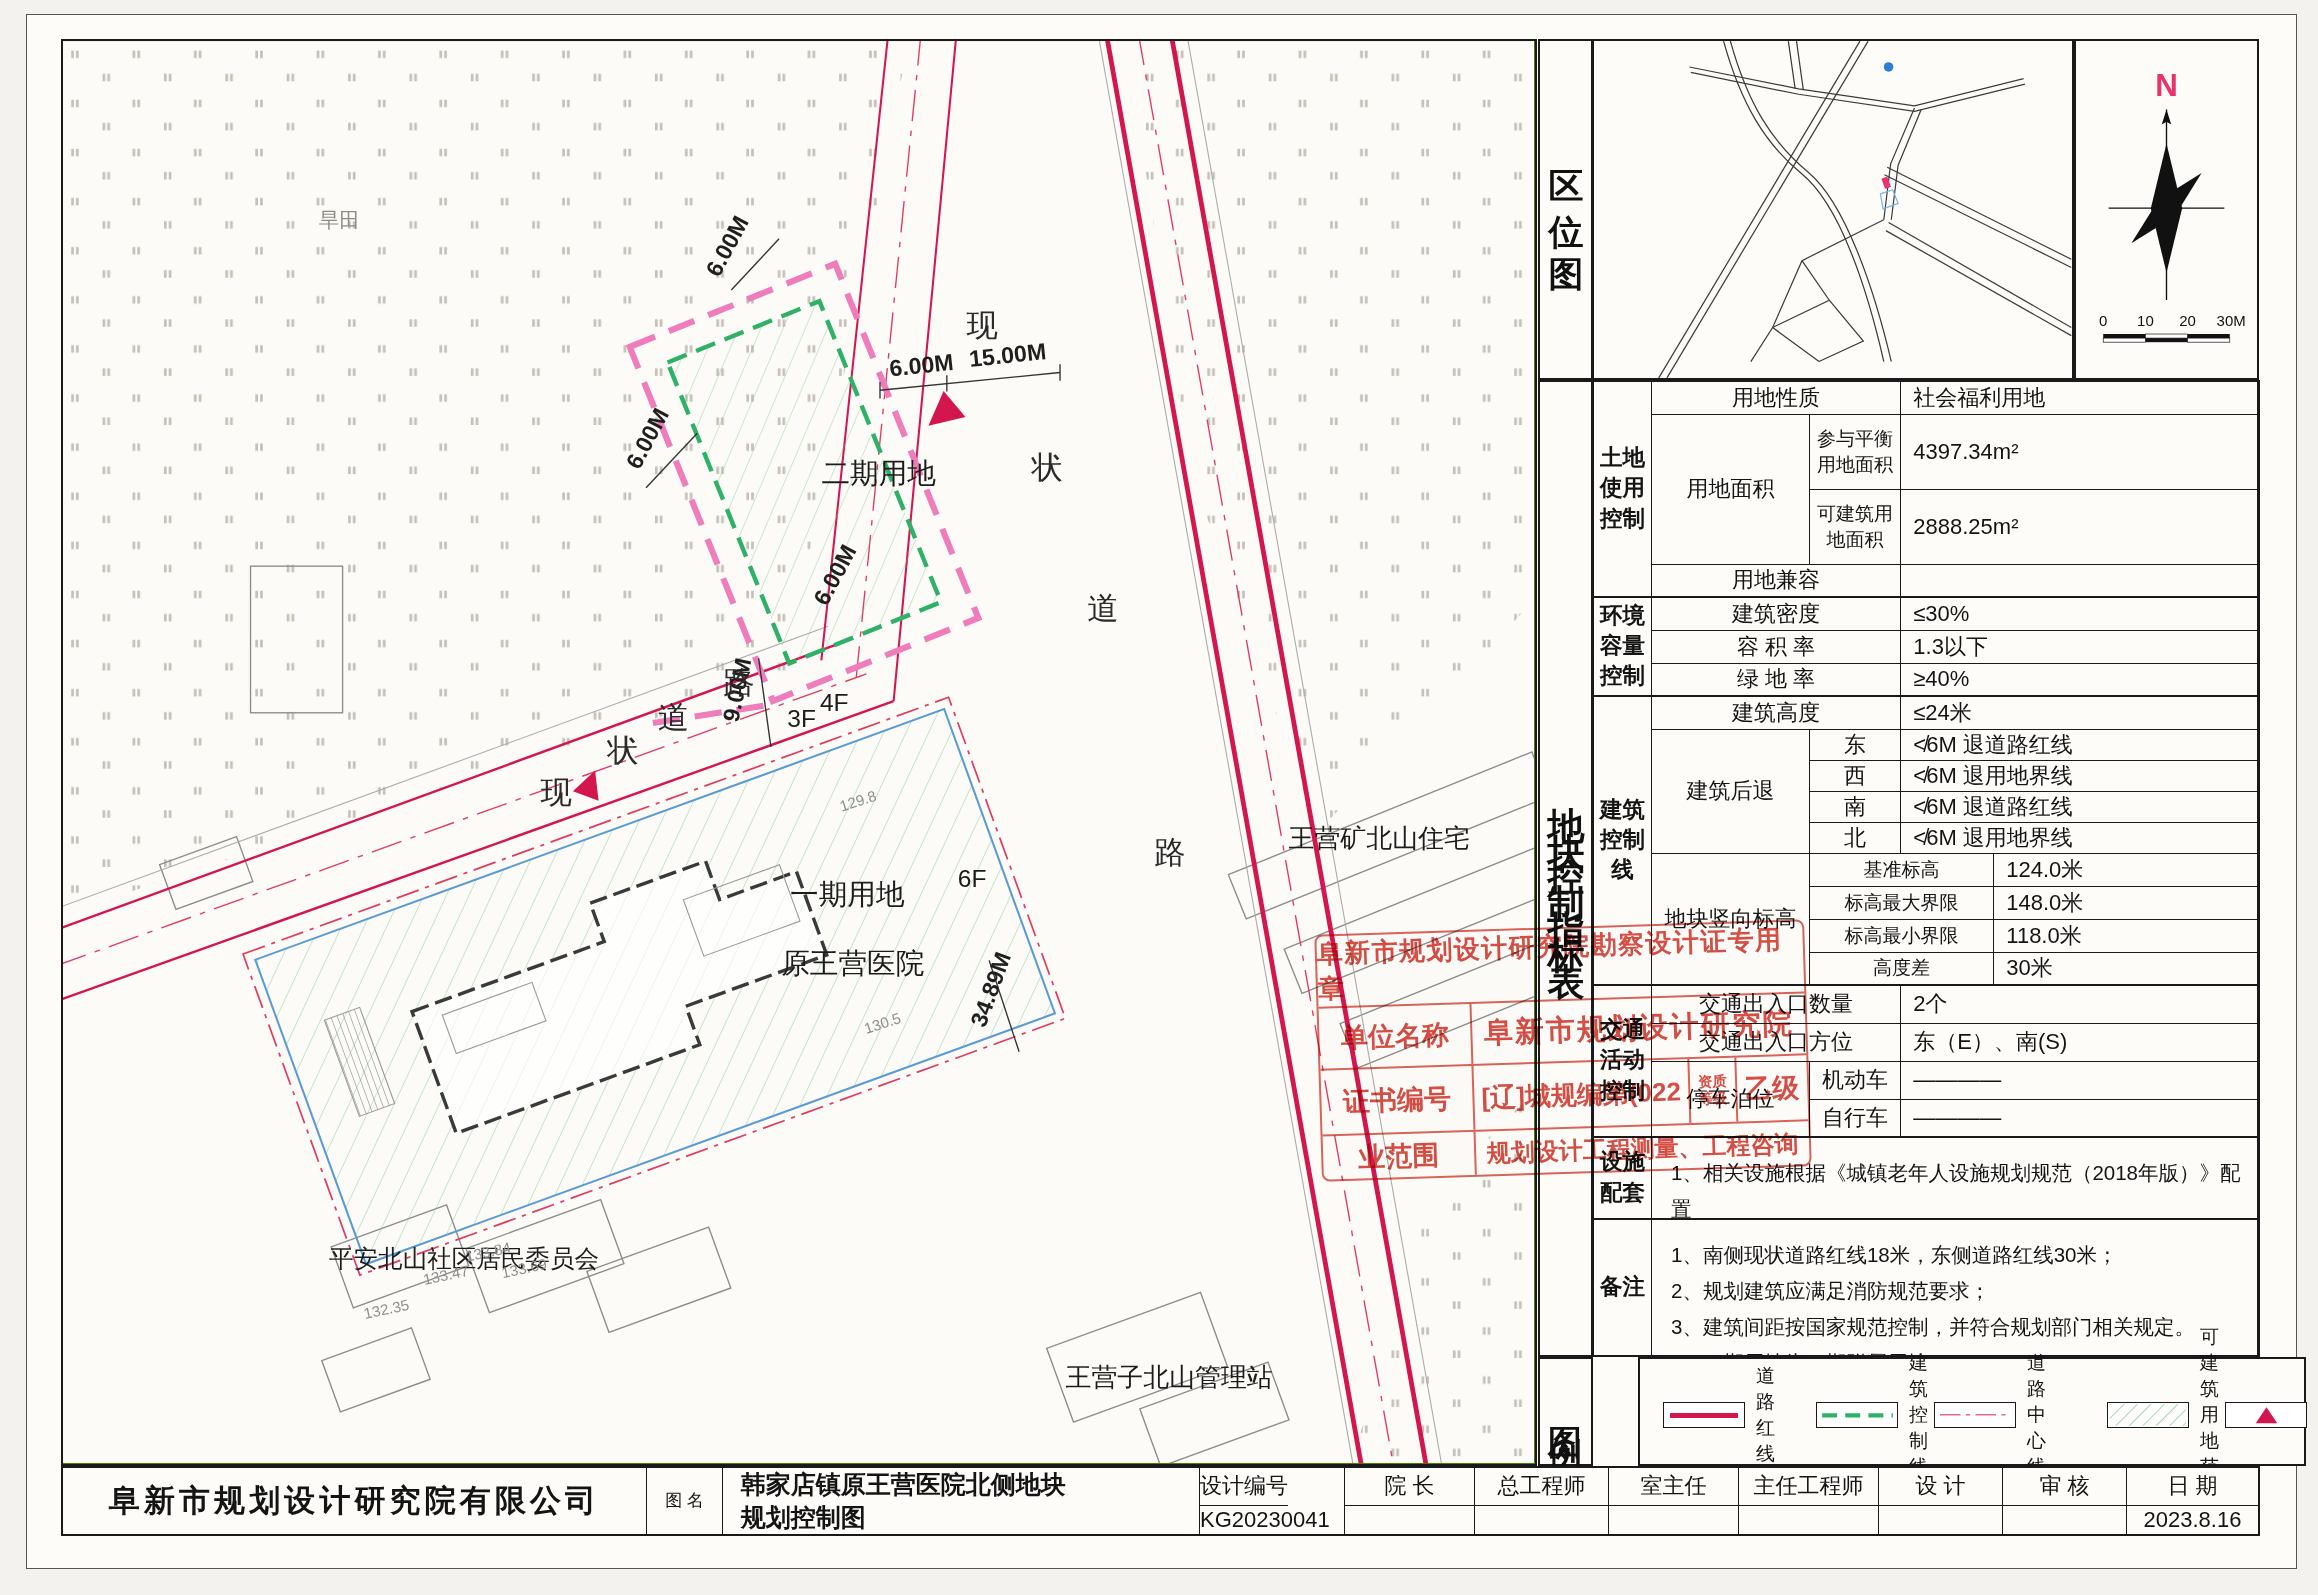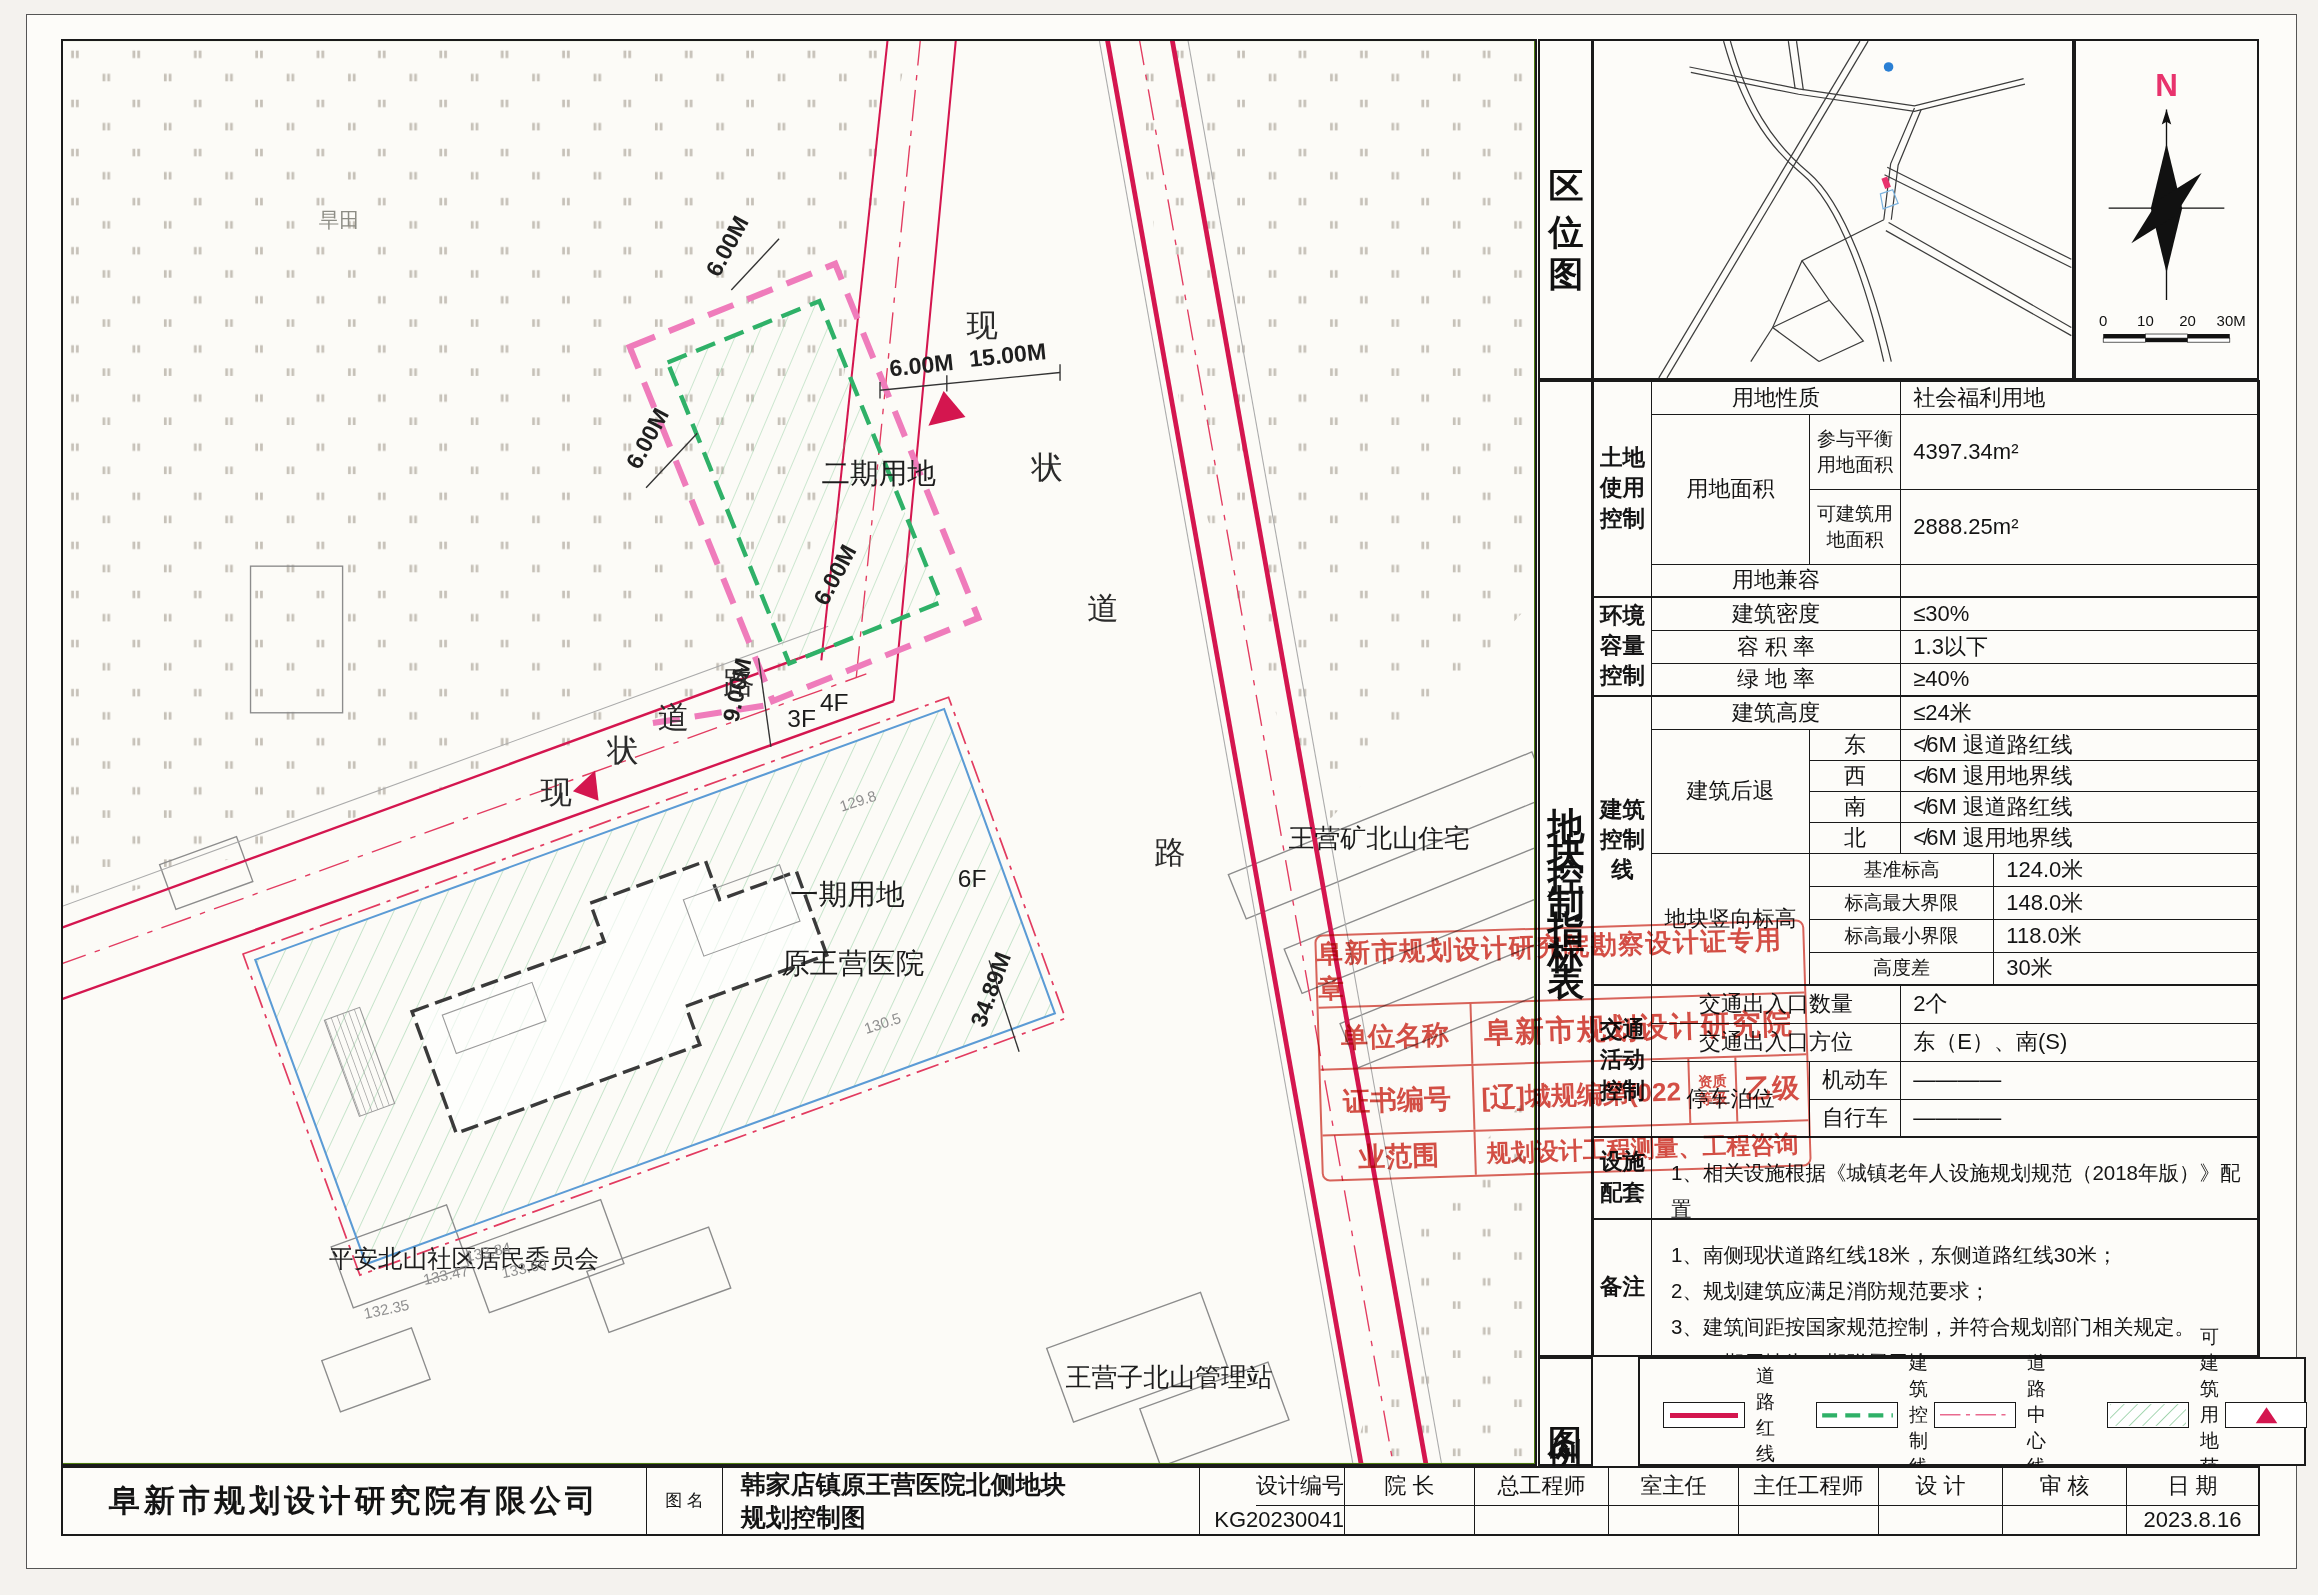--- a/index.html
+++ b/index.html
@@ -378,21 +378,21 @@
     </div>
   </div>
 
   <div id="bbar" class="abs" style="left:34px;top:1451px;width:2199px;height:70px;">
     <div class="bcell" style="width:584px;font-size:31px;font-weight:700;letter-spacing:4.1px;">阜新市规划设计研究院有限公司</div>
     <div class="bcell" style="width:76px;font-size:17px;">图 名</div>
     <div class="bcell" style="width:477px;flex-direction:column;align-items:flex-start;justify-content:center;padding-left:17.7px;font-weight:700;text-align:right;">
       <div style="font-size:25px;">韩家店镇原王营医院北侧地块</div>
       <div style="font-size:25px;">规划控制图</div>
     </div>
-    <div class="bcell bcol" style="width:145px;align-items:flex-end;">
+    <div class="bcell bcol" style="width:145px;align-items:flex-start;">
       <div class="bh">设计编号</div>
       <div class="bv">KG20230041</div>
     </div>
     <div class="bcell bcol" style="width:130px;align-items:stretch;">
       <div class="bh">院 长</div>
       <div class="bv"></div>
     </div>
     <div class="bcell bcol" style="width:134px;align-items:stretch;">
       <div class="bh">总工程师</div>
       <div class="bv"></div>

